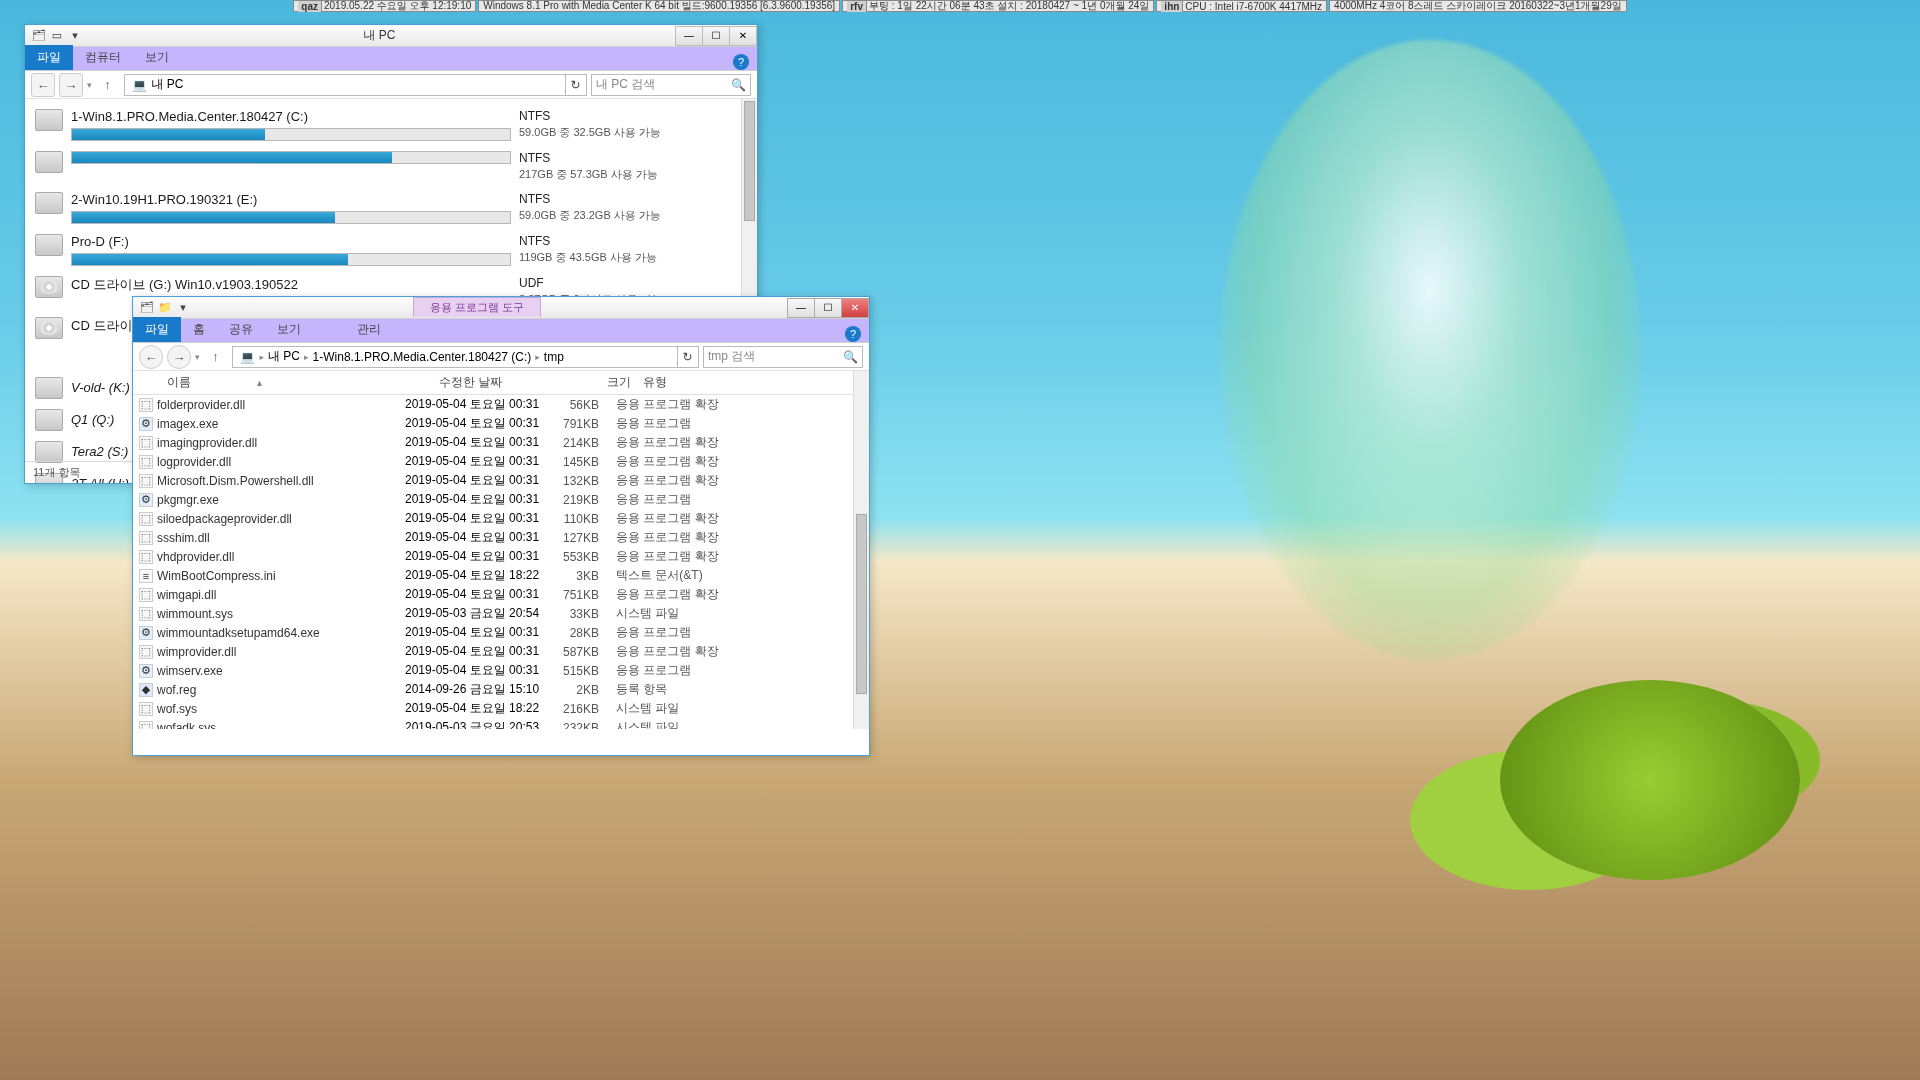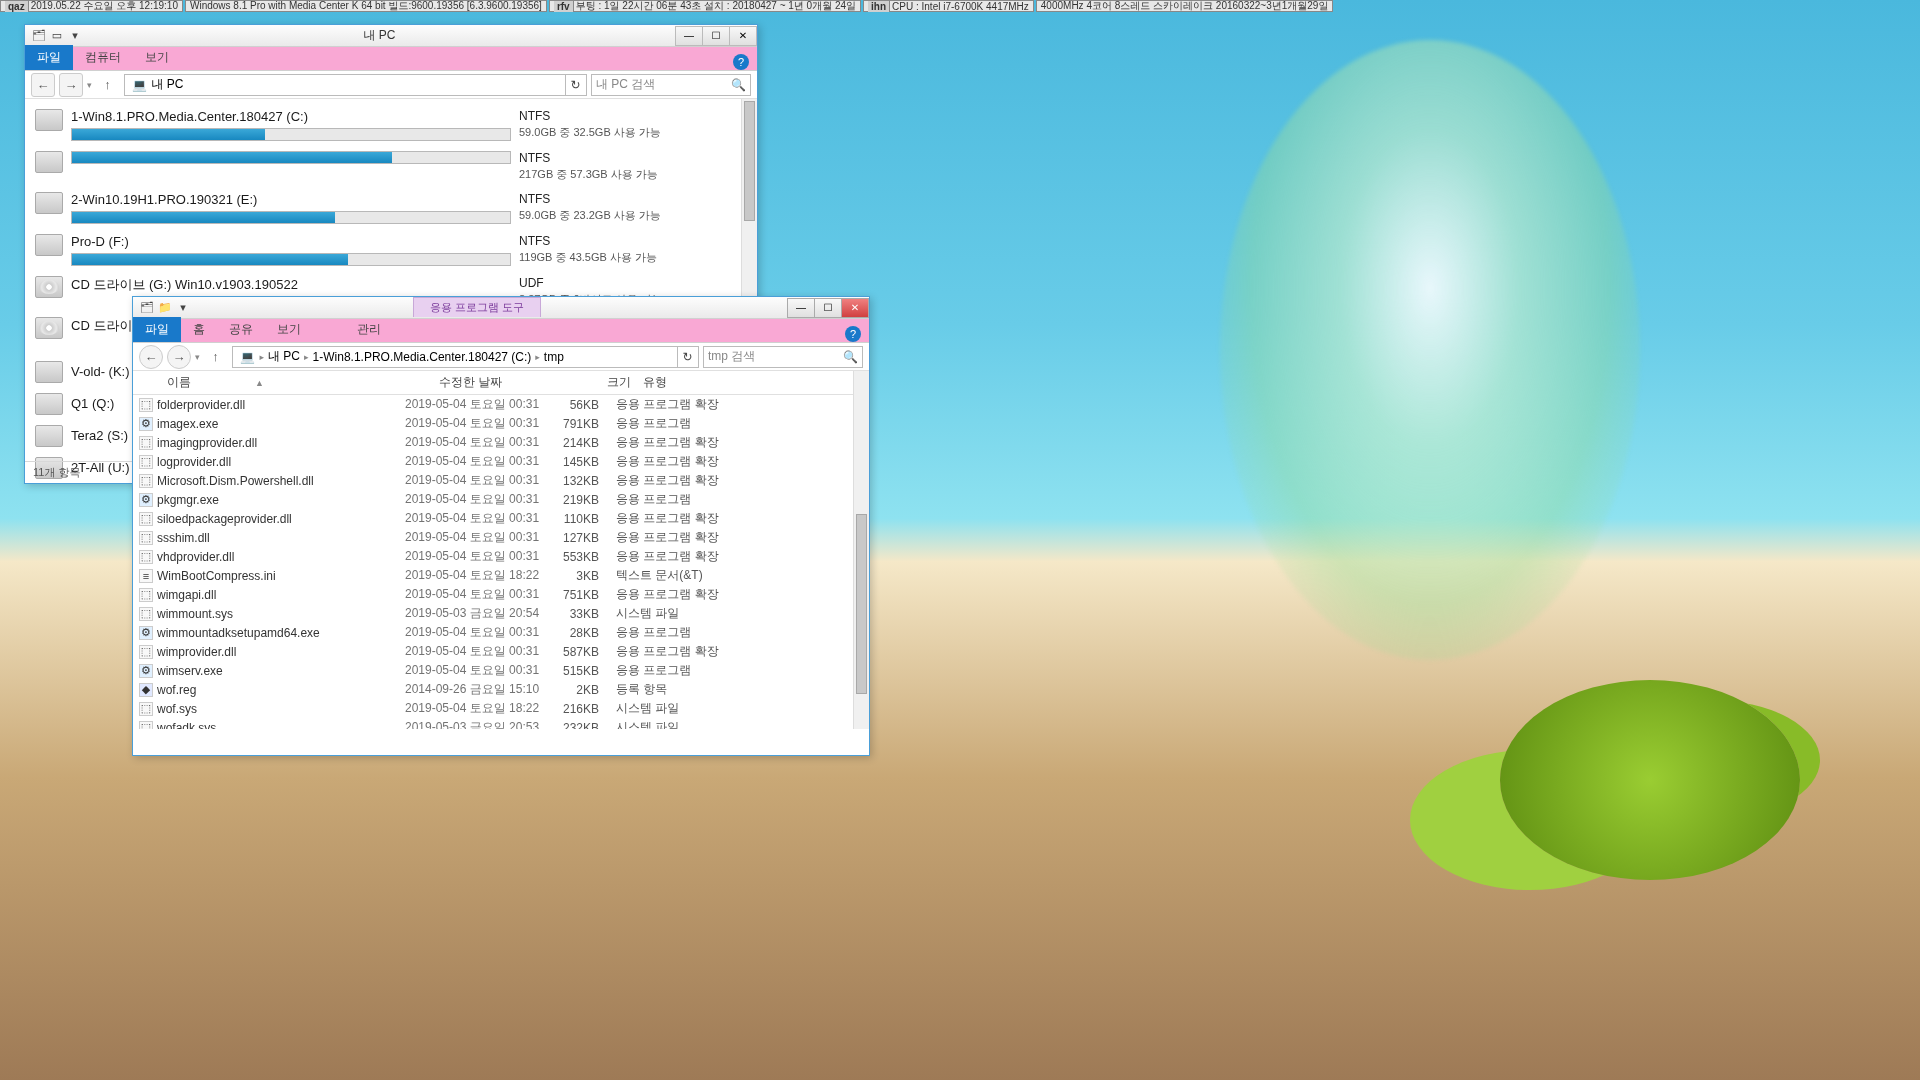--- a/index.html
+++ b/index.html
@@ -1,34 +1,34 @@
 <!DOCTYPE html>
 <html><head>
 <meta charset="utf-8">
 <style>
 * { margin: 0; padding: 0; box-sizing: border-box; font-family: "Malgun Gothic", "Segoe UI", sans-serif; }
 body { width: 1920px; height: 1080px; overflow: hidden; position: relative; background: linear-gradient(180deg, #5ec9e8 0%, #7dd8f2 35%, #a8e8f5 50%, #b8d4a8 55%, #c9a876 70%, #a88660 100%); }
 .desktop-bg { position: absolute; inset: 0; background: linear-gradient(180deg, #4ab8dd 0%, #68cce8 30%, #8ee2f0 48%, #f5e8c8 52%, #c9a876 72%, #9e7a56 100%); }
 .desktop-bg::before { content: ""; position: absolute; right: 280px; top: 40px; width: 420px; height: 620px; background: radial-gradient(ellipse at 50% 40%, rgba(255,255,255,0.85) 0%, rgba(200,240,200,0.6) 30%, rgba(150,220,150,0.4) 60%, transparent 80%); border-radius: 50%; filter: blur(2px); }
 .desktop-bg::after { content: ""; position: absolute; right: 120px; bottom: 200px; width: 300px; height: 200px; background: radial-gradient(circle, #9acd32 0%, #7aab20 50%, #5a8a10 100%); border-radius: 50%; box-shadow: -120px 40px 0 -30px #a0d040, 60px -20px 0 -40px #88bb28; }
-.topbar { position: absolute; top: 0; left: 0; right: 0; height: 12px; display: flex; gap: 2px; z-index: 100; }
+.topbar { position: absolute; top: 0; left: 0; right: 0; height: 12px; display: flex; gap: 2px; z-index: 100; justify-content: center; }
 .topbar-item { background: #e8e8e8; border: 1px solid #888; font-size: 10px; padding: 0 4px; display: flex; align-items: center; white-space: nowrap; color: #333; }
 .topbar-label { background: #d0d0d0; font-weight: bold; padding: 0 3px; border-right: 1px solid #888; margin-right: 2px; }
 
 .window { position: absolute; background: #fff; border: 1px solid #4a9fd8; box-shadow: 2px 2px 8px rgba(0,0,0,0.2); }
 .window-titlebar { height: 22px; background: linear-gradient(#fdfdfd, #eaeaea); border-bottom: 1px solid #d0d0d0; display: flex; align-items: center; padding: 0 0 0 6px; }
 .titlebar-icons { display: flex; gap: 2px; }
 .titlebar-icons span { width: 16px; height: 16px; display: flex; align-items: center; justify-content: center; font-size: 11px; color: #444; }
 .titlebar-title { flex: 1; text-align: center; font-size: 12px; color: #333; }
 .window-controls { display: flex; margin-left: auto; }
 .wc-btn { width: 28px; height: 20px; border: 1px solid #aaa; background: linear-gradient(#f8f8f8,#e0e0e0); display: flex; align-items: center; justify-content: center; font-size: 10px; margin-left: -1px; }
 .wc-close { background: linear-gradient(#f08080,#d04040); color: #fff; }
 .wc-btn.plain { border: 1px solid #bbb; }
 
-.ribbon-tabs { height: 24px; background: #f9a8d4; display: flex; align-items: flex-end; border-bottom: 1px solid #d0d0d0; font-size: 12px; }
+.ribbon-tabs { height: 24px; background: #c4b5fd; display: flex; align-items: flex-end; border-bottom: 1px solid #d0d0d0; font-size: 12px; }
 .ribbon-tab { padding: 4px 12px; color: #444; cursor: pointer; }
 .ribbon-tab.active { background: #1979ca; color: #fff; }
 .help-icon { margin-left: auto; margin-right: 8px; width: 16px; height: 16px; border-radius: 50%; background: #1979ca; color: #fff; font-size: 11px; display: flex; align-items: center; justify-content: center; }
 
 .addr-bar { height: 28px; display: flex; align-items: center; padding: 2px 6px; gap: 4px; border-bottom: 1px solid #e0e0e0; }
 .nav-arrow { width: 24px; height: 24px; border: 1px solid #ccc; border-radius: 3px; display: flex; align-items: center; justify-content: center; font-size: 13px; color: #555; background: #f4f4f4; }
 .nav-arrow.round { border-radius: 50%; }
 .addr-input { flex: 1; height: 22px; border: 1px solid #bbb; display: flex; align-items: center; padding: 0 4px; font-size: 12px; background: #fff; }
 .addr-input .seg { padding: 0 4px; display: flex; align-items: center; gap: 4px; }
 .addr-input .sep { color: #888; font-size: 9px; }
@@ -42,21 +42,21 @@
 .drive-row { display: flex; align-items: flex-start; padding: 4px 2px; gap: 8px; }
 .drive-icon { width: 28px; height: 22px; background: linear-gradient(#e8e8e8,#c8c8c8); border: 1px solid #aaa; border-radius: 2px; margin-top: 2px; flex-shrink: 0; position: relative; }
 .drive-icon.cd::after { content: ""; position: absolute; inset: 3px; border-radius: 50%; background: radial-gradient(circle,#fff 20%,#ccc 25%,#e8e8e8 60%,#bbb 100%); }
 .drive-mid { width: 440px; }
 .drive-name { font-size: 13px; color: #1a1a1a; padding: 2px 0; cursor: default; }
 .drive-bar { width: 100%; height: 13px; border: 1px solid #b8b8b8; background: #e8e8e8; margin-top: 2px; position: relative; }
 .drive-bar-fill { height: 100%; background: linear-gradient(#3aa8d8,#1888c0); }
 .drive-info { font-size: 11px; color: #555; width: 200px; padding-top: 2px; }
 .drive-fs { font-size: 12px; color: #222; }
 .drive-usage { font-size: 11px; color: #555; margin-top: 2px; }
-.win1 .left-extra { position: absolute; left: 8px; top: 256px; }
+.win1 .left-extra { position: absolute; left: 8px; top: 272px; font-style: italic; }
 .drive-small { display: flex; align-items: center; gap: 8px; padding: 4px 2px; width: 102px; }
 .drive-small .drive-name { font-size: 13px; }
 .status-bar { position: absolute; bottom: 0; left: 0; right: 0; height: 22px; border-top: 1px solid #d8d8d8; display: flex; align-items: center; padding: 0 8px; font-size: 11px; color: #555; gap: 16px; }
 .status-bar .view-btns { margin-left: auto; display: flex; gap: 2px; }
 .status-bar .vb { width: 20px; height: 16px; border: 1px solid #bbb; background: #f0f0f0; font-size: 9px; display: flex; align-items: center; justify-content: center; }
 .scrollbar-v { position: absolute; right: 0; top: 0; bottom: 0; width: 16px; background: #f0f0f0; border-left: 1px solid #ddd; }
 .scrollbar-v .thumb { position: absolute; left: 2px; right: 2px; background: #c8c8c8; border: 1px solid #a8a8a8; }
 
 
 .win2 { left: 132px; top: 296px; width: 738px; height: 460px; }
@@ -64,21 +64,21 @@
 .win2 .content { height: calc(100% - 100px); overflow: hidden; position: relative; }
 .file-header { display: flex; font-size: 12px; color: #444; border-bottom: 1px solid #e0e0e0; padding: 3px 0; background: #fff; }
 .fh-col { padding: 0 6px; }
 .fh-name { width: 272px; display: flex; align-items: center; gap: 4px; margin-left: 28px; }
 .fh-date { width: 140px; }
 .fh-size { width: 64px; text-align: right; }
 .fh-type { width: 140px; }
 .file-list { font-size: 12px; color: #333; }
 .file-row { display: flex; padding: 1px 0; align-items: center; }
 .fc-name { width: 272px; padding-left: 6px; display: flex; align-items: center; gap: 4px; }
-.fc-date { width: 140px; color: #737373; }
+.fc-date { width: 140px; color: #000000; }
 .fc-size { width: 64px; text-align: right; padding-right: 10px; color: #555; }
 .fc-type { width: 200px; color: #555; margin-left: 7px; }
 .file-ico { width: 14px; height: 14px; display: inline-flex; align-items: center; justify-content: center; font-size: 11px; background: #f8f8f8; border: 1px solid #ccc; }
 .file-ico.exe { background: #e0f0ff; }
 .file-ico.reg { background: #e0e8ff; }
 </style>
 </head>
 <body>
 
 <div class="desktop-bg"></div>

